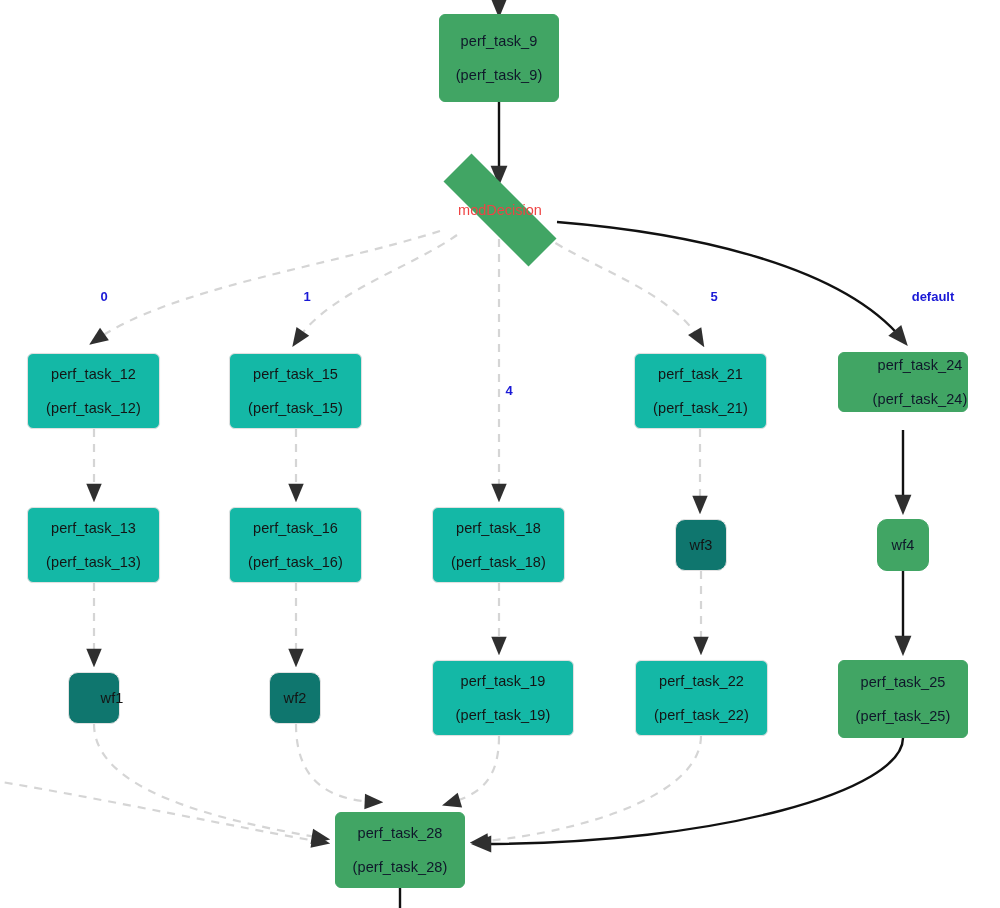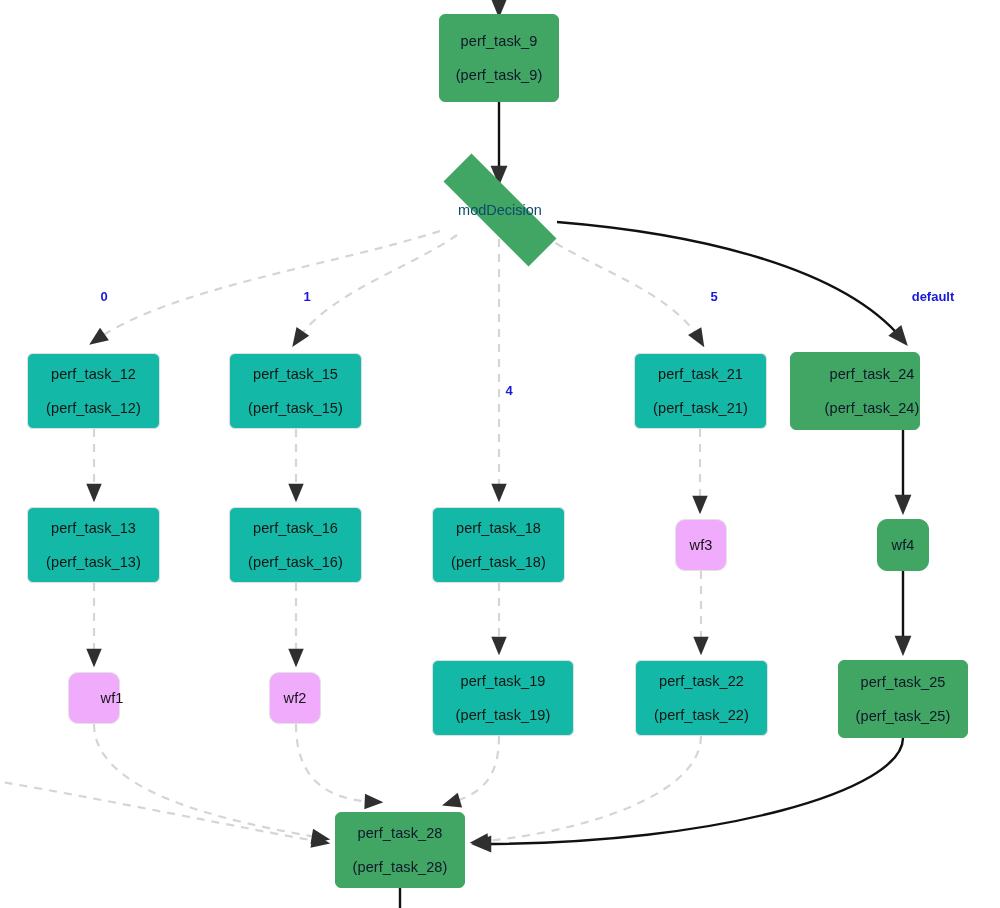--- a/index.html
+++ b/index.html
@@ -57,21 +57,21 @@
     border: 1px solid #e0e0e0;
     color: #141414;
     box-shadow: 0 0 0 0.5px rgba(0,0,0,0.02);
   }
   .node-green {
     background: #41a564;
     border: 1px solid #41a564;
     color: #0f172a;
   }
   .node-gray {
-    background: #f0abfc;
+    background: #0f766e;
     border: 1px solid #e2e2e2;
     color: #141414;
     border-radius: 10px;
   }
   .node-green.wf {
     border-radius: 10px;
   }
   .diamond {
     position: absolute;
     display: flex;
@@ -81,21 +81,21 @@
   .diamond .shape {
     position: absolute;
     left: 0; top: 0;
     width: 100%;
     height: 100%;
     background: #41a564;
     transform: rotate(45deg) scale(0.707);
   }
   .diamond .dlabel {
     position: relative;
-    color: #0c4a6e;
+    color: #ef4444;
     font-size: 14.5px;
     z-index: 2;
     white-space: nowrap;
   }
   .edge-label {
     position: absolute;
     color: #1a19d6;
     font-weight: bold;
     font-size: 13px;
     white-space: nowrap;
@@ -231,21 +231,21 @@
   <div class="node node-white" style="left:229px; top:353px; width:133px; height:76px;">
     <span class="ln1">perf_task_15</span>
     <span class="ln2">(perf_task_15)</span>
   </div>
 
   <div class="node node-white" style="left:634px; top:353px; width:133px; height:76px;">
     <span class="ln1">perf_task_21</span>
     <span class="ln2">(perf_task_21)</span>
   </div>
 
-  <div class="node node-green" style="left:790px; top:352px; width:130px; height:78px;padding-left:34px;">
+  <div class="node node-green" style="left:838px; top:352px; width:130px; height:60px;padding-left:34px;">
     <span class="ln1">perf_task_24</span>
     <span class="ln2">(perf_task_24)</span>
   </div>
 
   <div class="node node-white" style="left:27px; top:507px; width:133px; height:76px;">
     <span class="ln1">perf_task_13</span>
     <span class="ln2">(perf_task_13)</span>
   </div>
 
   <div class="node node-white" style="left:229px; top:507px; width:133px; height:76px;">

